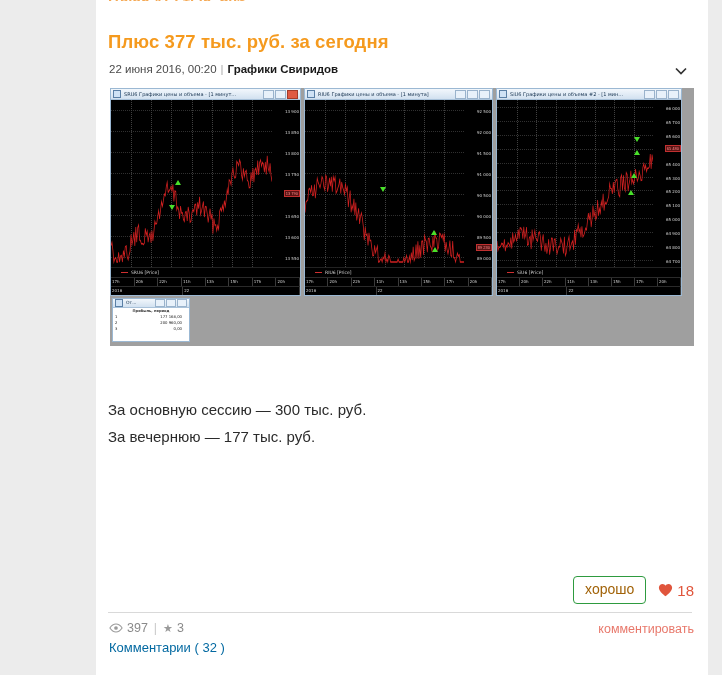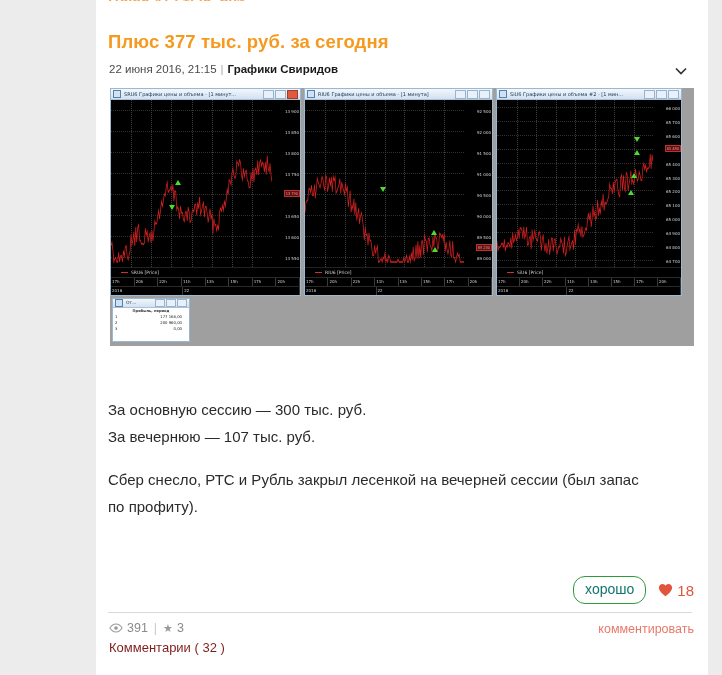--- a/index.html
+++ b/index.html
@@ -87,51 +87,51 @@
   .tbl .row .n{width:9px;}
   .tbl .row .v{flex:1 1 auto;text-align:right;padding-right:5px;}
 
   
   .para{position:absolute;left:12px;font-size:15px;line-height:27px;color:#2b2b2b;}
   .p1{top:396px;width:570px;}
   .p2{top:466px;width:540px;}
 
   
   .reactions{position:absolute;right:14px;top:576px;display:flex;align-items:center;gap:12px;}
-  .good-btn{border:1.6px solid #2e9b3f;color:#0f766e;background:#fff;border-radius:12px;
+  .good-btn{border:1.6px solid #2e9b3f;color:#a16207;background:#fff;border-radius:4px;
             font-size:14px;padding:4px 11px 5px 11px;cursor:pointer;line-height:17px;margin-left:44px;}
   .heart-wrap{display:flex;align-items:center;gap:4px;}
   .heart{width:15px;height:14px;}
   .heart-count{color:#e0553c;font-size:15px;}
 
   
   .hr{position:absolute;left:12px;top:612px;width:584px;height:1px;background:#d9d9d9;}
   .stats{position:absolute;left:13px;top:621px;display:flex;align-items:center;
          font-size:12.5px;color:#8a8a8a;gap:4px;}
   .eye{width:14px;height:10px;}
   .pipe{color:#c9c9c9;margin:0 2px;}
   .star{color:#9a9a9a;font-size:11px;}
-  .comments-link{position:absolute;left:13px;top:640px;font-size:13px;color:#7f1d1d;cursor:pointer;}
+  .comments-link{position:absolute;left:13px;top:640px;font-size:13px;color:#0369a1;cursor:pointer;}
   .comment-action{position:absolute;right:14px;top:622px;font-size:12.5px;color:#e8786b;cursor:pointer;}
 </style>
 </head>
 <body>
 
 <div class="page">
   <div class="gutter-left"></div>
   <div class="gutter-right"></div>
 
   <div class="content">
 
     <div class="cutoff">Плюс 412 тыс. руб.</div>
 
     <div class="post-title">Плюс 377 тыс. руб. за сегодня</div>
 
     <div class="byline">
-      <span class="date">22 июня 2016, 21:15</span><span class="sep">|</span><span class="author">Графики Свиридов</span>
+      <span class="date">22 июня 2016, 00:20</span><span class="sep">|</span><span class="author">Графики Свиридов</span>
     </div>
 
     <svg class="chevron" viewBox="0 0 18 18">
       <path d="M4 6.5 L9 11.5 L14 6.5" fill="none" stroke="#333" stroke-width="1.7"></path>
     </svg>
 
     <div class="shot">
       <div class="charts-row">
 
         <div class="win w1">
@@ -366,42 +366,41 @@
                 <span class="n">3</span>
                 <span class="v">0,00</span>
               </div>
             </div>
         </div>
       </div>
     </div>
 
     <div class="para p1">
       <div>За основную сессию — 300 тыс. руб.</div>
-      <div>За вечернюю — 107 тыс. руб.</div>
+      <div>За вечернюю — 177 тыс. руб.</div>
     </div>
-    <div class="para p2">Сбер снесло, РТС и Рубль закрыл лесенкой на вечерней сессии (был запас по профиту).</div>
 
     <div class="reactions">
       <button class="good-btn">хорошо</button>
       <span class="heart-wrap">
         <svg class="heart" viewBox="0 0 16 15">
           <path d="M8 14.2 C8 14.2 0.9 9.6 0.9 5.2 C0.9 2.6 2.8 1 4.8 1 C6.3 1 7.4 1.9 8 2.9 C8.6 1.9 9.7 1 11.2 1 C13.2 1 15.1 2.6 15.1 5.2 C15.1 9.6 8 14.2 8 14.2 Z" fill="#e0553c"></path>
         </svg>
         <span class="heart-count">18</span>
       </span>
     </div>
 
     <div class="hr"></div>
 
     <div class="stats">
       <svg class="eye" viewBox="0 0 16 11">
         <path d="M8 1 C12 1 15 5.5 15 5.5 C15 5.5 12 10 8 10 C4 10 1 5.5 1 5.5 C1 5.5 4 1 8 1 Z" fill="none" stroke="#9a9a9a" stroke-width="1.2"></path>
         <circle cx="8" cy="5.5" r="2.1" fill="#9a9a9a"></circle>
       </svg>
-      <span>391</span>
+      <span>397</span>
       <span class="pipe">|</span>
       <span class="star">★</span>
       <span>3</span>
     </div>
 
     <div class="comments-link">Комментарии ( 32 )</div>
     <div class="comment-action">комментировать</div>
   </div>
 </div>
 

